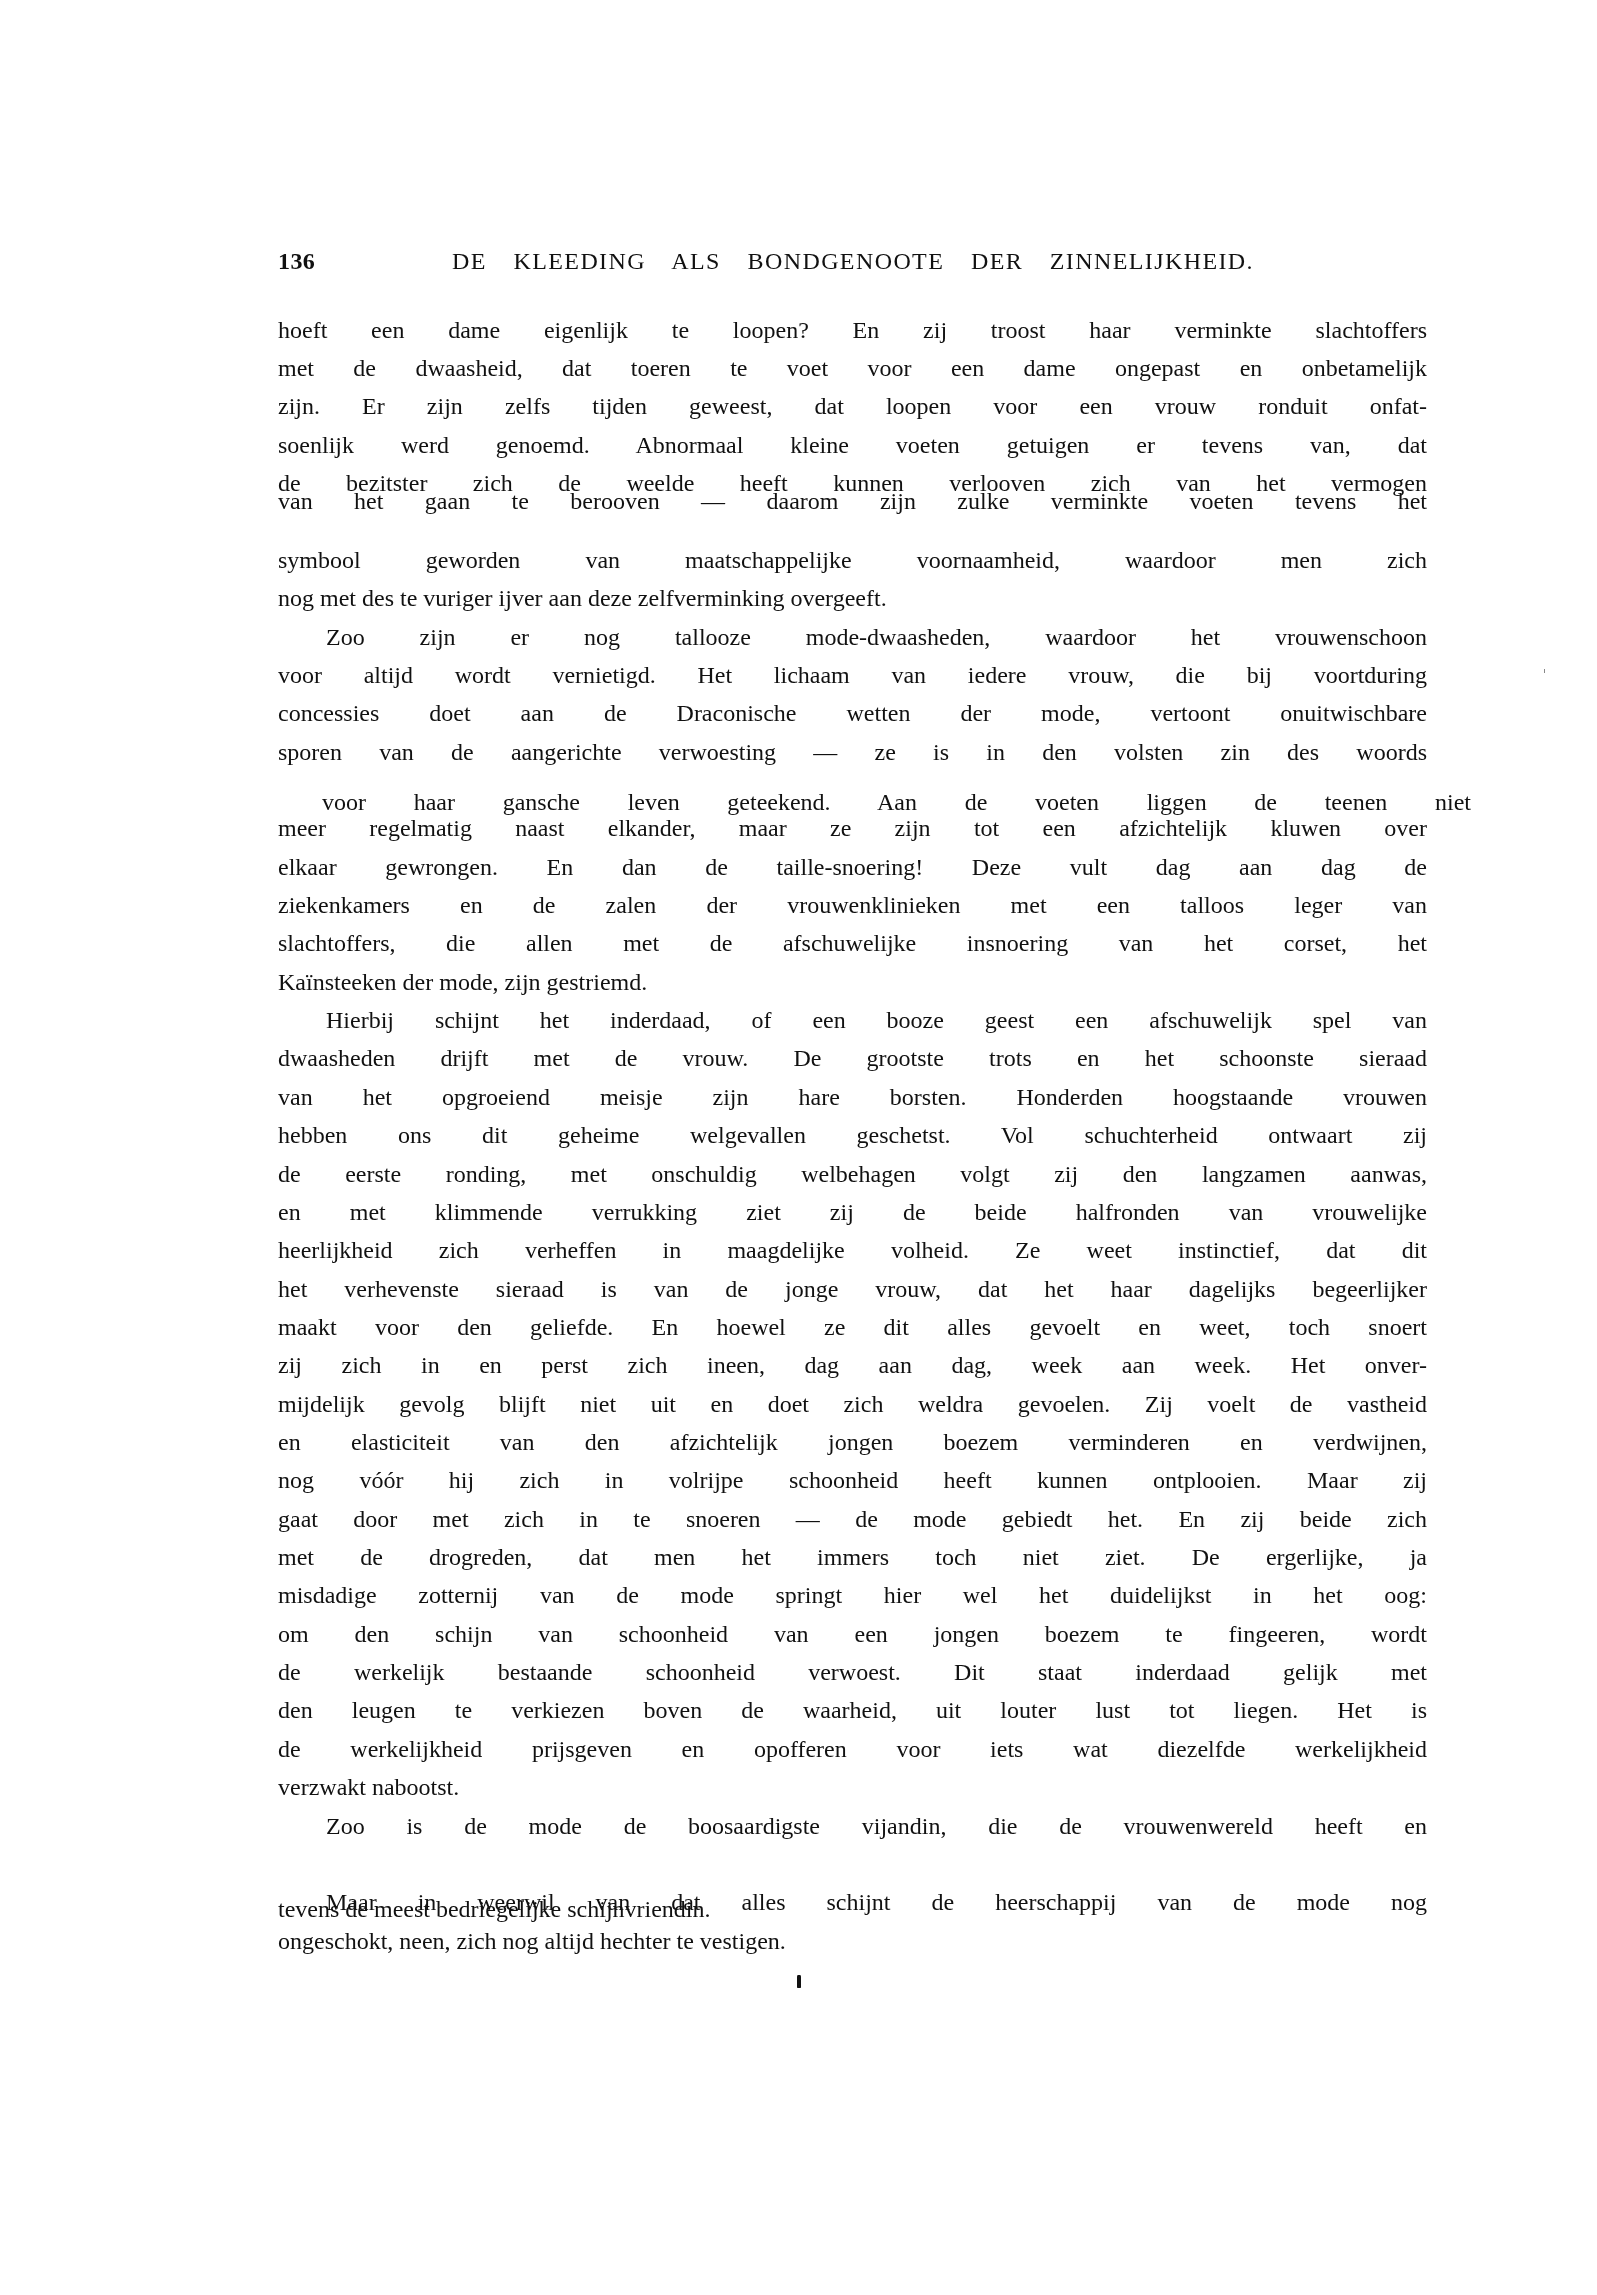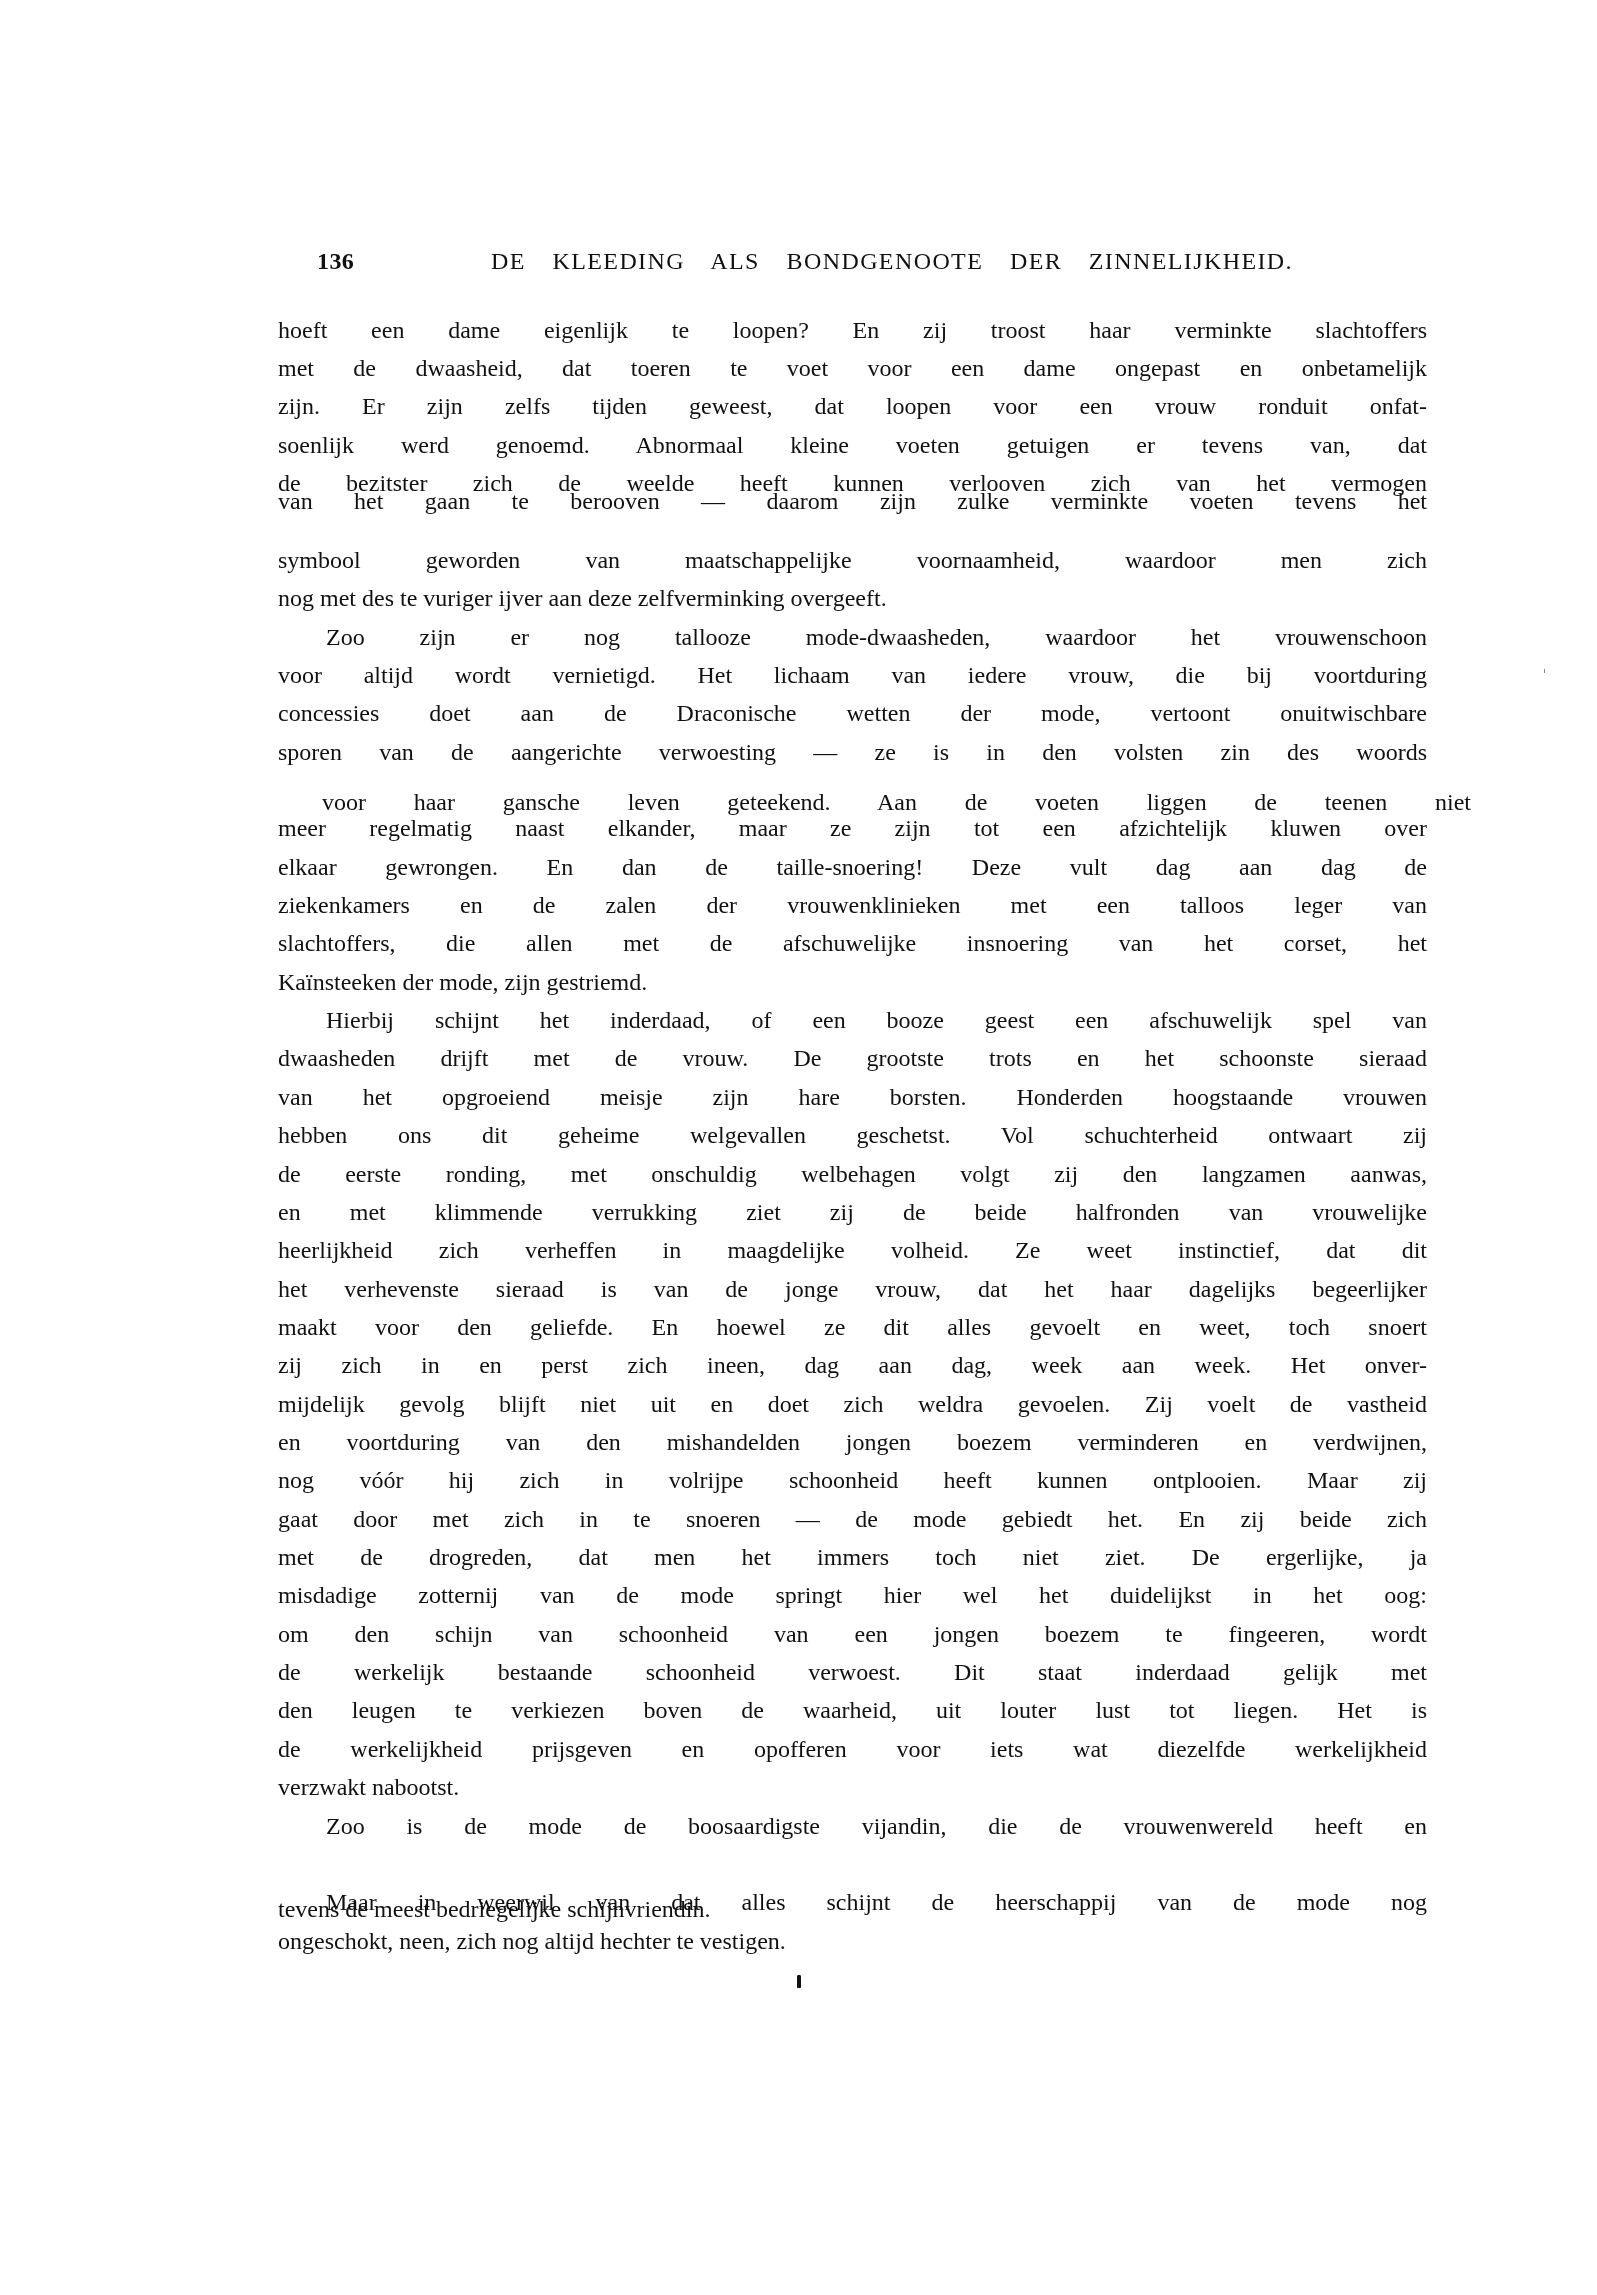--- a/index.html
+++ b/index.html
@@ -23,21 +23,20 @@
     background: #ffffff;
   }
   .running-head {
     position: absolute;
     left: 278px;
     top: 247px;
     width: 1149px;
     height: 29px;
     font-size: 24px;
     line-height: 29px;
-    margin-left: 39px;
   }
   .page-number {
     position: absolute;
     left: 0;
     top: 0;
     font-weight: bold;
     letter-spacing: 0.4px;
   }
   .head-title {
     position: absolute;
@@ -130,21 +129,21 @@
         <div class="line" style="top: 1039px;">dwaasheden drijft met de vrouw. De grootste trots en het schoonste sieraad</div>
         <div class="line" style="top: 1078px;">van het opgroeiend meisje zijn hare borsten. Honderden hoogstaande vrouwen</div>
         <div class="line" style="top: 1116px;">hebben ons dit geheime welgevallen geschetst. Vol schuchterheid ontwaart zij</div>
         <div class="line" style="top: 1155px;">de eerste ronding, met onschuldig welbehagen volgt zij den langzamen aanwas,</div>
         <div class="line" style="top: 1193px;">en met klimmende verrukking ziet zij de beide halfronden van vrouwelijke</div>
         <div class="line" style="top: 1231px;">heerlijkheid zich verheffen in maagdelijke volheid. Ze weet instinctief, dat dit</div>
         <div class="line" style="top: 1270px;">het verhevenste sieraad is van de jonge vrouw, dat het haar dagelijks begeerlijker</div>
         <div class="line" style="top: 1308px;">maakt voor den geliefde. En hoewel ze dit alles gevoelt en weet, toch snoert</div>
         <div class="line" style="top: 1346px;">zij zich in en perst zich ineen, dag aan dag, week aan week. Het onver-</div>
         <div class="line" style="top: 1385px;">mijdelijk gevolg blijft niet uit en doet zich weldra gevoelen. Zij voelt de vastheid</div>
-        <div class="line" style="top: 1423px;">en voortduring van den mishandelden jongen boezem verminderen en verdwijnen,</div>
+        <div class="line" style="top: 1423px;">en elasticiteit van den afzichtelijk jongen boezem verminderen en verdwijnen,</div>
         <div class="line" style="top: 1461px;">nog vóór hij zich in volrijpe schoonheid heeft kunnen ontplooien. Maar zij</div>
         <div class="line" style="top: 1500px;">gaat door met zich in te snoeren — de mode gebiedt het. En zij beide zich</div>
         <div class="line" style="top: 1538px;">met de drogreden, dat men het immers toch niet ziet. De ergerlijke, ja</div>
         <div class="line" style="top: 1576px;">misdadige zotternij van de mode springt hier wel het duidelijkst in het oog:</div>
         <div class="line" style="top: 1615px;">om den schijn van schoonheid van een jongen boezem te fingeeren, wordt</div>
         <div class="line" style="top: 1653px;">de werkelijk bestaande schoonheid verwoest. Dit staat inderdaad gelijk met</div>
         <div class="line" style="top: 1691px;">den leugen te verkiezen boven de waarheid, uit louter lust tot liegen. Het is</div>
         <div class="line" style="top: 1730px;">de werkelijkheid prijsgeven en opofferen voor iets wat diezelfde werkelijkheid</div>
         <div class="line last" style="top: 1768px;">verzwakt nabootst.</div>
       </div>

